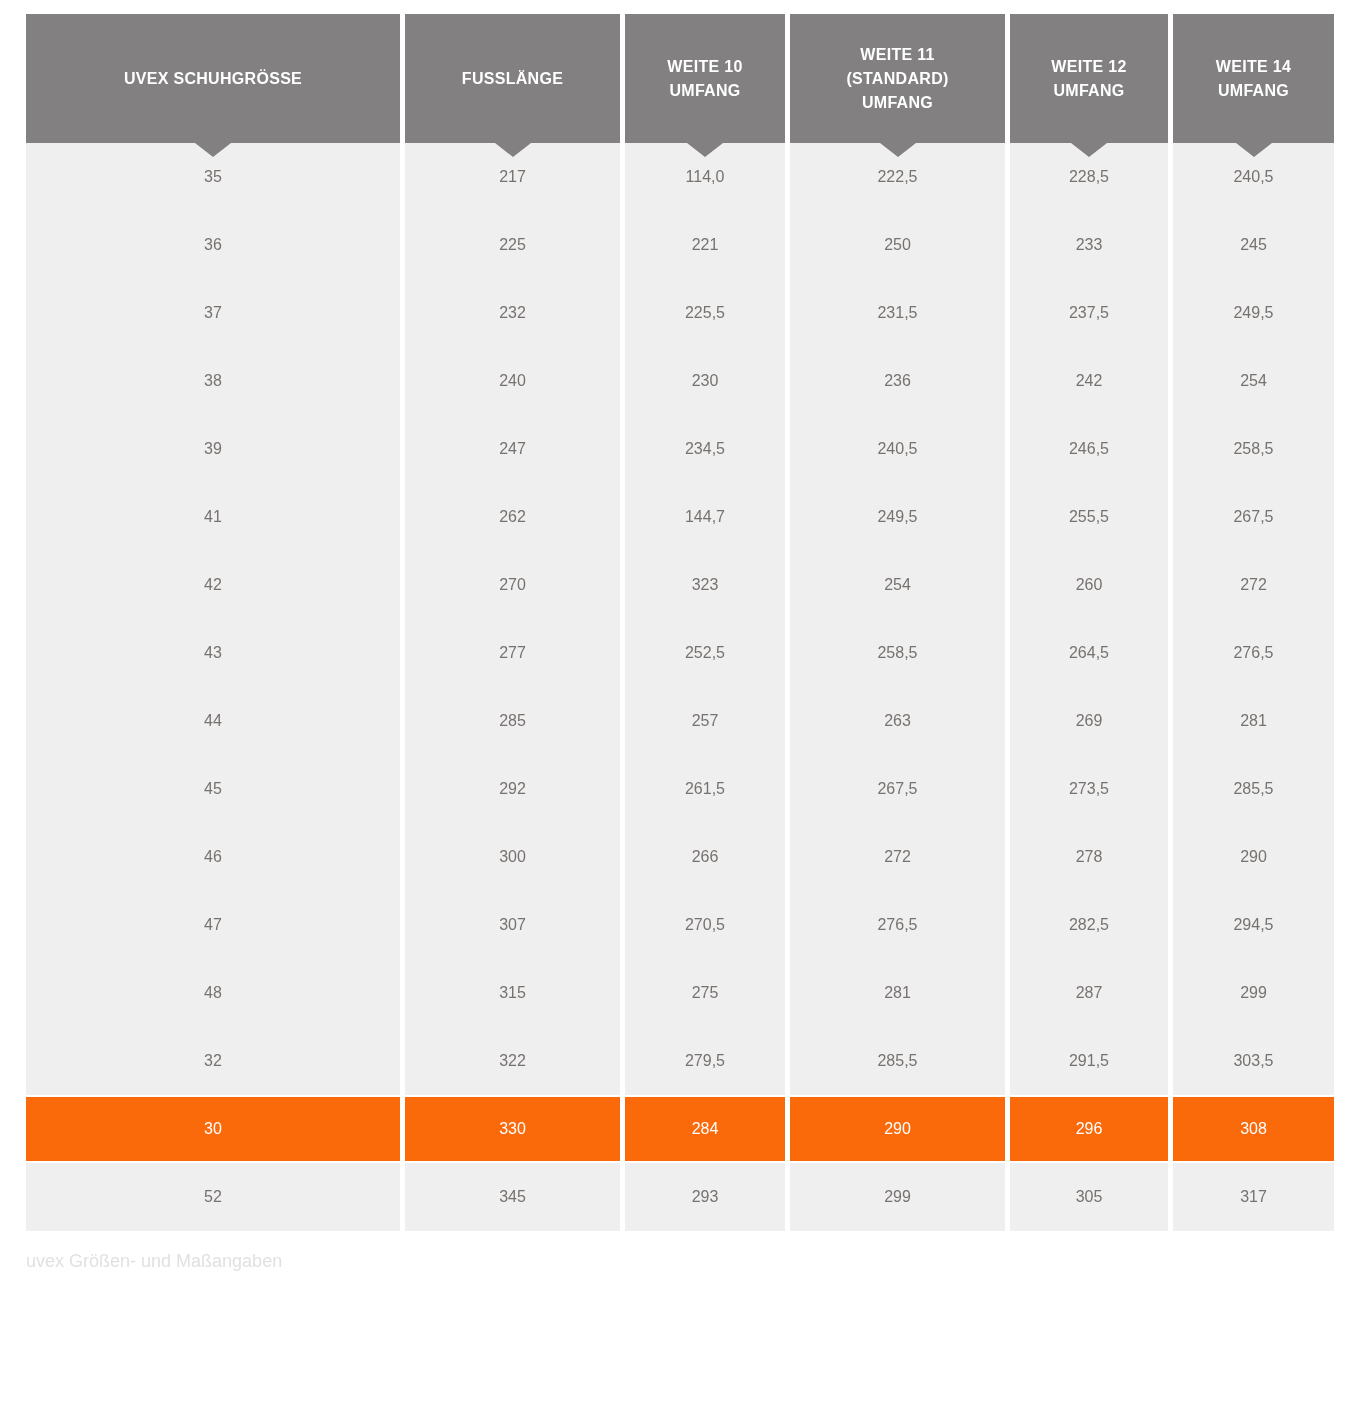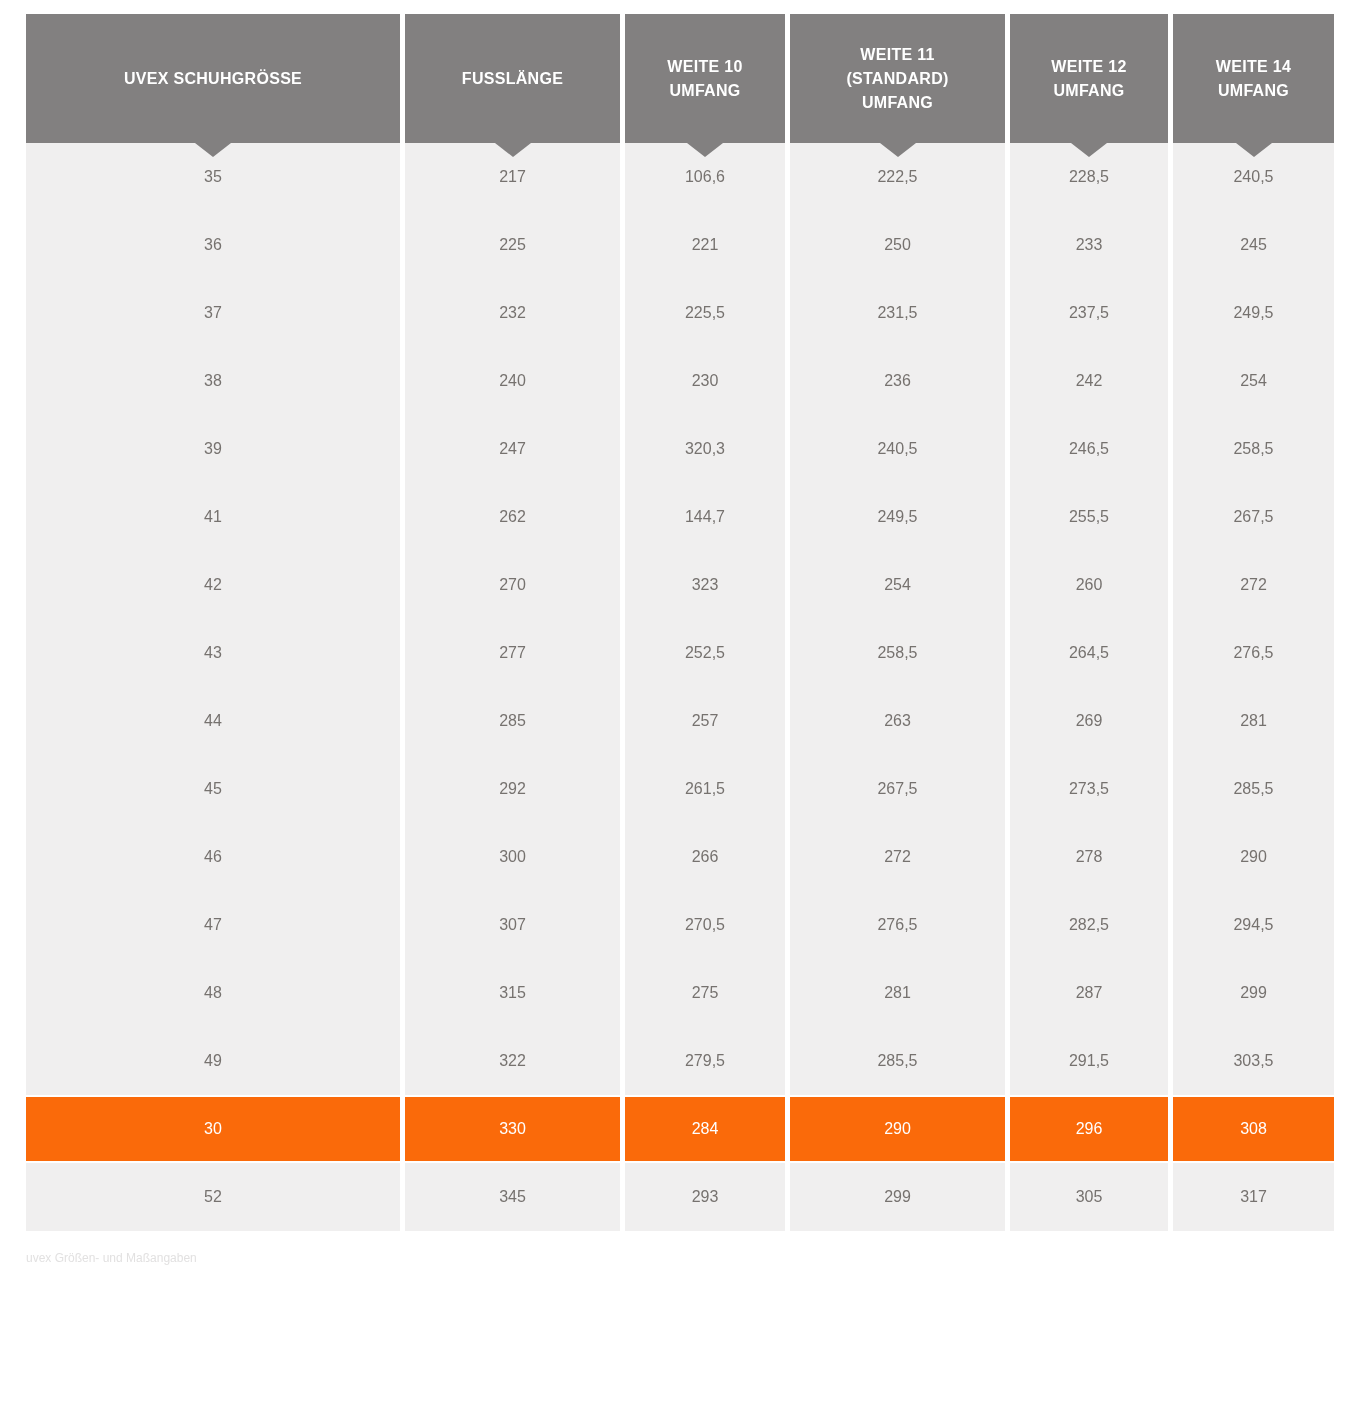--- a/index.html
+++ b/index.html
@@ -70,21 +70,21 @@
     font-size: 16px;
   }
   tr.highlight-row td {
     background: var(--highlight-bg, #fa6a0a);
     color: var(--highlight-text, #ffffff);
     border-top: 2px solid var(--gap-color, #ffffff);
     border-bottom: 2px solid var(--gap-color, #ffffff);
   }
   .caption {
     margin-top: 20px;
-    font-size: 12px;
+    font-size: 18px;
     color: var(--caption-text, #e2e1e1);
   }
 </style>
 </head>
 <body>
 
 <div class="page">
   <table class="size-table">
     <colgroup id="table-colgroup">
         <col style="width: 374px;">
@@ -106,21 +106,21 @@
           <th><span class="header-label">WEITE 12
 UMFANG</span><span class="header-arrow"></span></th>
           <th><span class="header-label">WEITE 14
 UMFANG</span><span class="header-arrow"></span></th>
         </tr>
     </thead>
     <tbody id="table-body">
         <tr class="">
           <td>35</td>
           <td>217</td>
-          <td>106,6</td>
+          <td>114,0</td>
           <td>222,5</td>
           <td>228,5</td>
           <td>240,5</td>
         </tr>
         <tr class="">
           <td>36</td>
           <td>225</td>
           <td>221</td>
           <td>250</td>
           <td>233</td>
@@ -138,21 +138,21 @@
           <td>38</td>
           <td>240</td>
           <td>230</td>
           <td>236</td>
           <td>242</td>
           <td>254</td>
         </tr>
         <tr class="">
           <td>39</td>
           <td>247</td>
-          <td>320,3</td>
+          <td>234,5</td>
           <td>240,5</td>
           <td>246,5</td>
           <td>258,5</td>
         </tr>
         <tr class="">
           <td>41</td>
           <td>262</td>
           <td>144,7</td>
           <td>249,5</td>
           <td>255,5</td>
@@ -208,21 +208,21 @@
         </tr>
         <tr class="">
           <td>48</td>
           <td>315</td>
           <td>275</td>
           <td>281</td>
           <td>287</td>
           <td>299</td>
         </tr>
         <tr class="">
-          <td>49</td>
+          <td>32</td>
           <td>322</td>
           <td>279,5</td>
           <td>285,5</td>
           <td>291,5</td>
           <td>303,5</td>
         </tr>
         <tr class="highlight-row">
           <td>30</td>
           <td>330</td>
           <td>284</td>

